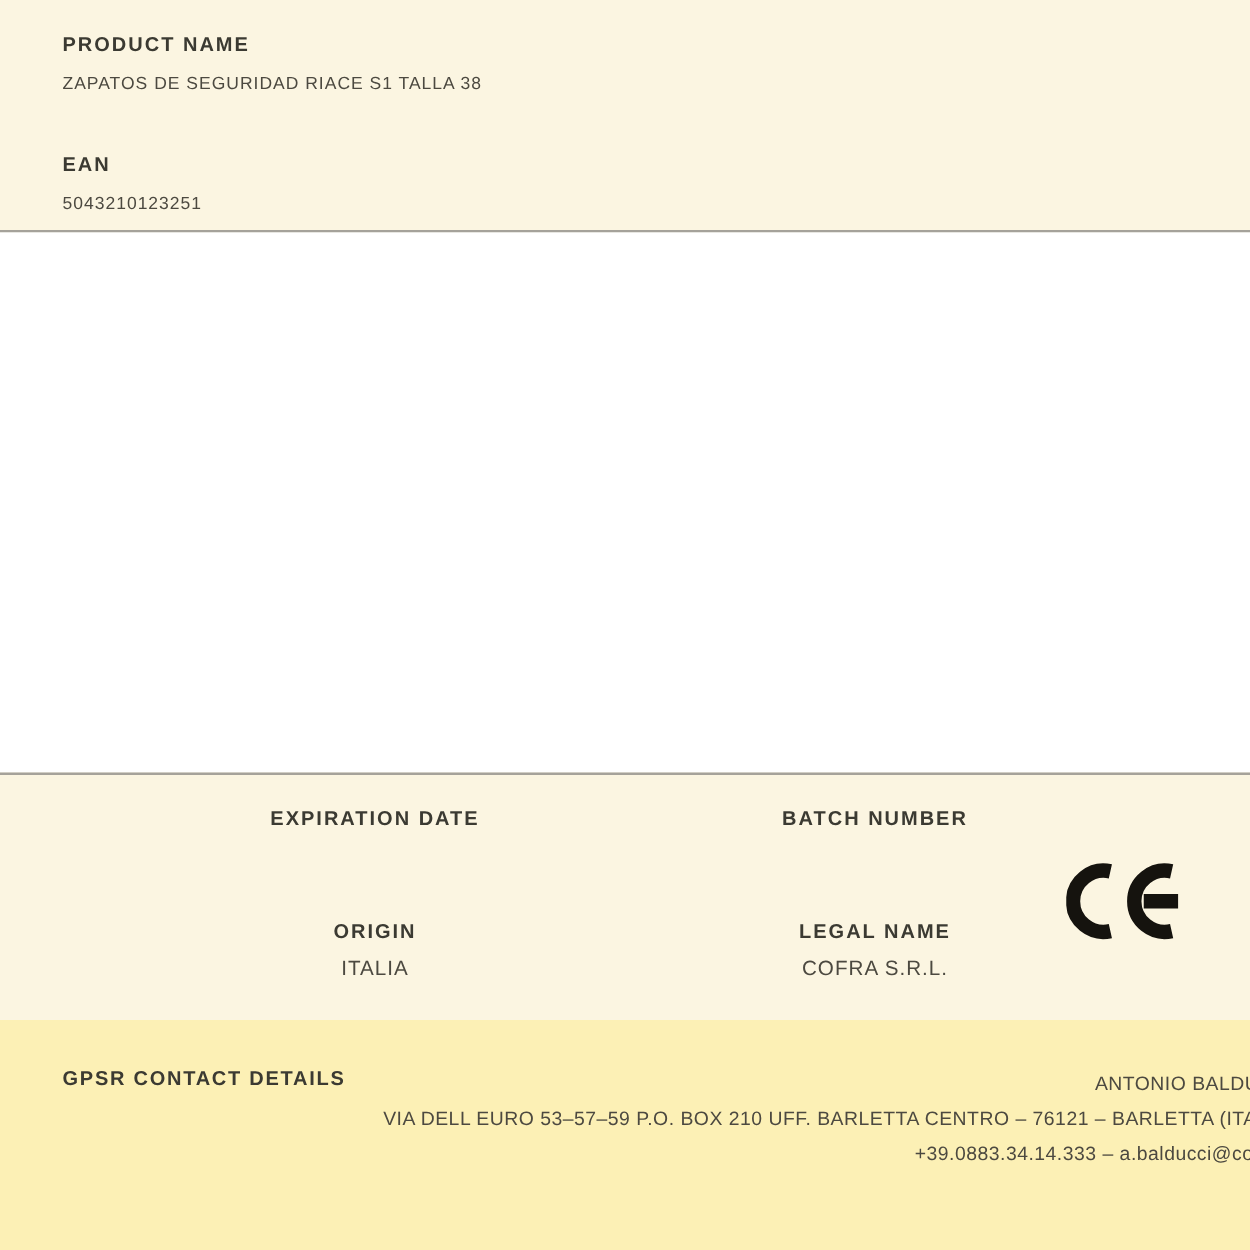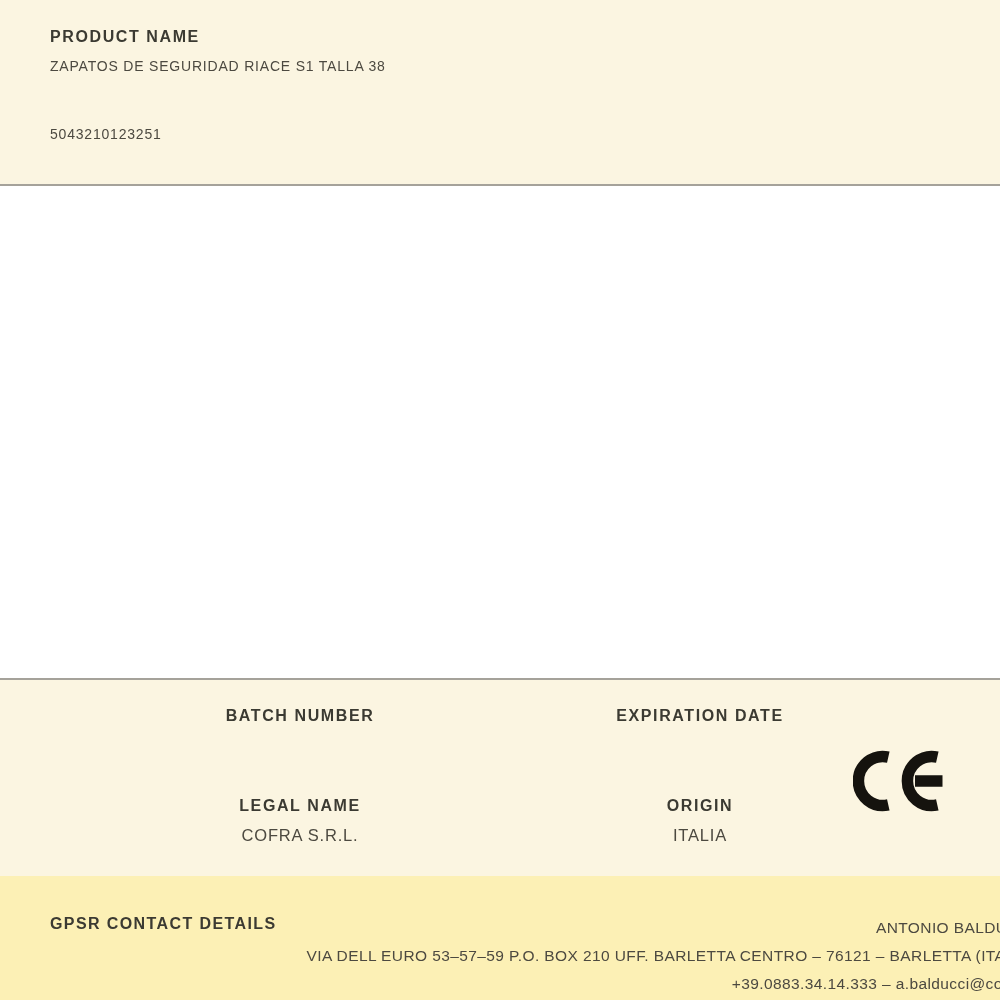--- a/index.html
+++ b/index.html
@@ -87,21 +87,21 @@
     position: absolute;
     top: 70px;
     right: 57px;
     width: 90px;
     height: 62px;
   }
 
   
   .section-contact {
     background: #FCF0B5;
-    height: 124px;
+    height: 184px;
     flex: 0 0 auto;
     padding: 38px 52px 0 50px;
     display: flex;
     justify-content: space-between;
     align-items: flex-start;
   }
   .contact-heading {
     font-size: 16px;
     font-weight: 700;
     letter-spacing: 1.4px;
@@ -127,46 +127,47 @@
 <body>
 
 <div class="label-card">
 
   <div class="section-top">
     <div class="field-group">
       <div class="field-label">PRODUCT NAME</div>
       <div class="field-value">ZAPATOS DE SEGURIDAD RIACE S1 TALLA 38</div>
     </div>
     <div class="field-group">
+      <div class="field-label">EAN</div>
       <div class="field-value">5043210123251</div>
     </div>
   </div>
 
   <div class="section-image"></div>
 
   <div class="section-info">
     <div class="info-grid">
       <div class="info-col">
         <div class="info-group-top">
+          <div class="info-label">EXPIRATION DATE</div>
+          <div class="info-value"></div>
+        </div>
+        <div>
+          <div class="info-label">ORIGIN</div>
+          <div class="info-value">ITALIA</div>
+        </div>
+      </div>
+      <div class="info-col">
+        <div class="info-group-top">
           <div class="info-label">BATCH NUMBER</div>
           <div class="info-value"></div>
         </div>
         <div>
           <div class="info-label">LEGAL NAME</div>
           <div class="info-value">COFRA S.R.L.</div>
-        </div>
-      </div>
-      <div class="info-col">
-        <div class="info-group-top">
-          <div class="info-label">EXPIRATION DATE</div>
-          <div class="info-value"></div>
-        </div>
-        <div>
-          <div class="info-label">ORIGIN</div>
-          <div class="info-value">ITALIA</div>
         </div>
       </div>
     </div>
 
     <div class="ce-wrap">
       <svg width="90" height="62" viewBox="0 0 90 62" aria-hidden="true">
         <g fill="none" stroke="#15130E" stroke-width="11.5">
           <path d="M 35.3 7.1 A 24.5 24.5 0 1 0 35.3 54.9"></path>
           <path d="M 84.3 7.1 A 24.5 24.5 0 1 0 84.3 54.9"></path>
           <line x1="62" y1="31" x2="89.5" y2="31"></line>

